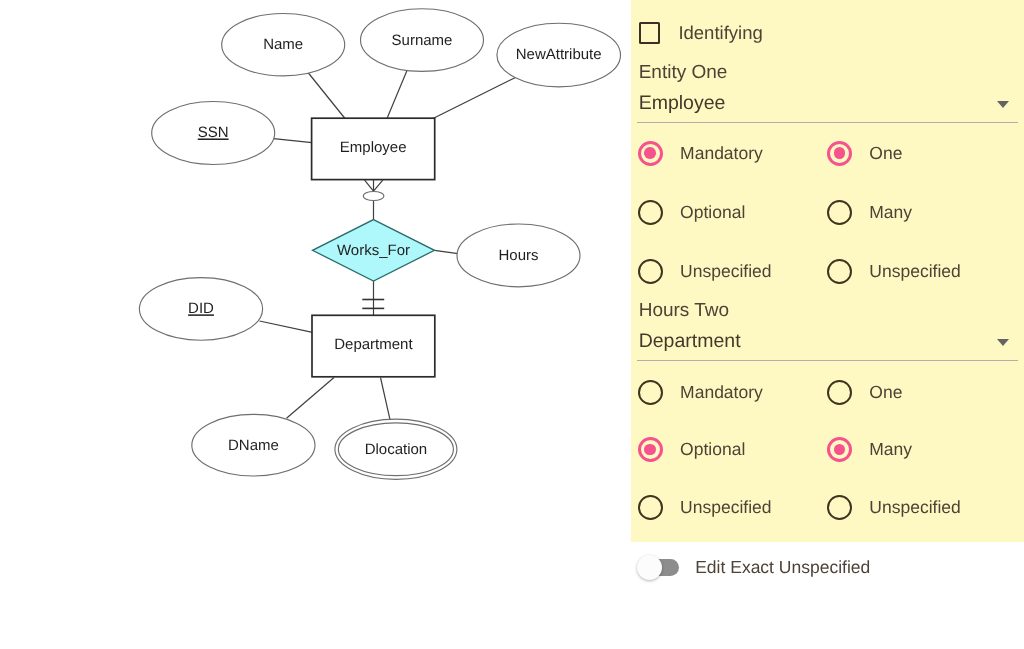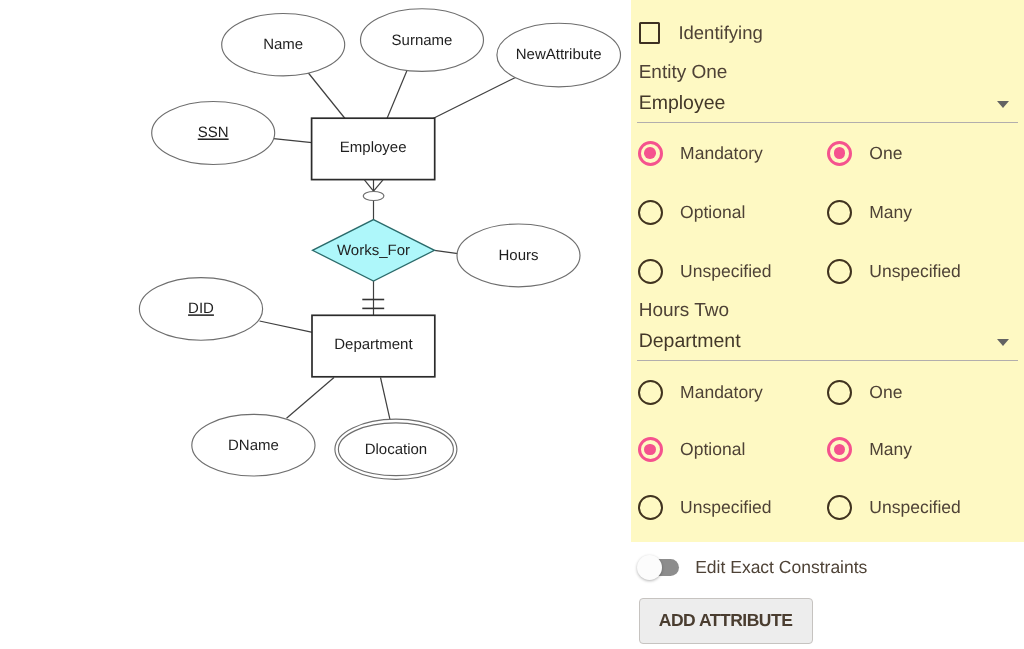--- a/index.html
+++ b/index.html
@@ -167,19 +167,18 @@
         <div class="pnl-row" style="left: 195.8px; top: 494.5px;">
           <div class="radio"></div>
           <div class="radio-label" style="margin-left: 17.5px;">Unspecified</div>
         </div>
       </div>
 
     <div class="pnl-row" style="left:11.2px;top:556.5px;">
       <div class="toggle">
         <div class="knob"></div>
       </div>
-      <div class="toggle-label" style="margin-left:16.5px;">Edit Exact Constraints</div>
+      <div class="toggle-label" style="margin-left:16.5px;">Edit Exact Unspecified</div>
     </div>
 
-    <div class="btn" style="position:absolute;left:7.6px;top:597.5px;width:174px;height:46.5px;box-sizing:border-box;padding-bottom:0.5px;">ADD ATTRIBUTE</div>
 
   </div>
 </div>
 
 </body></html>

